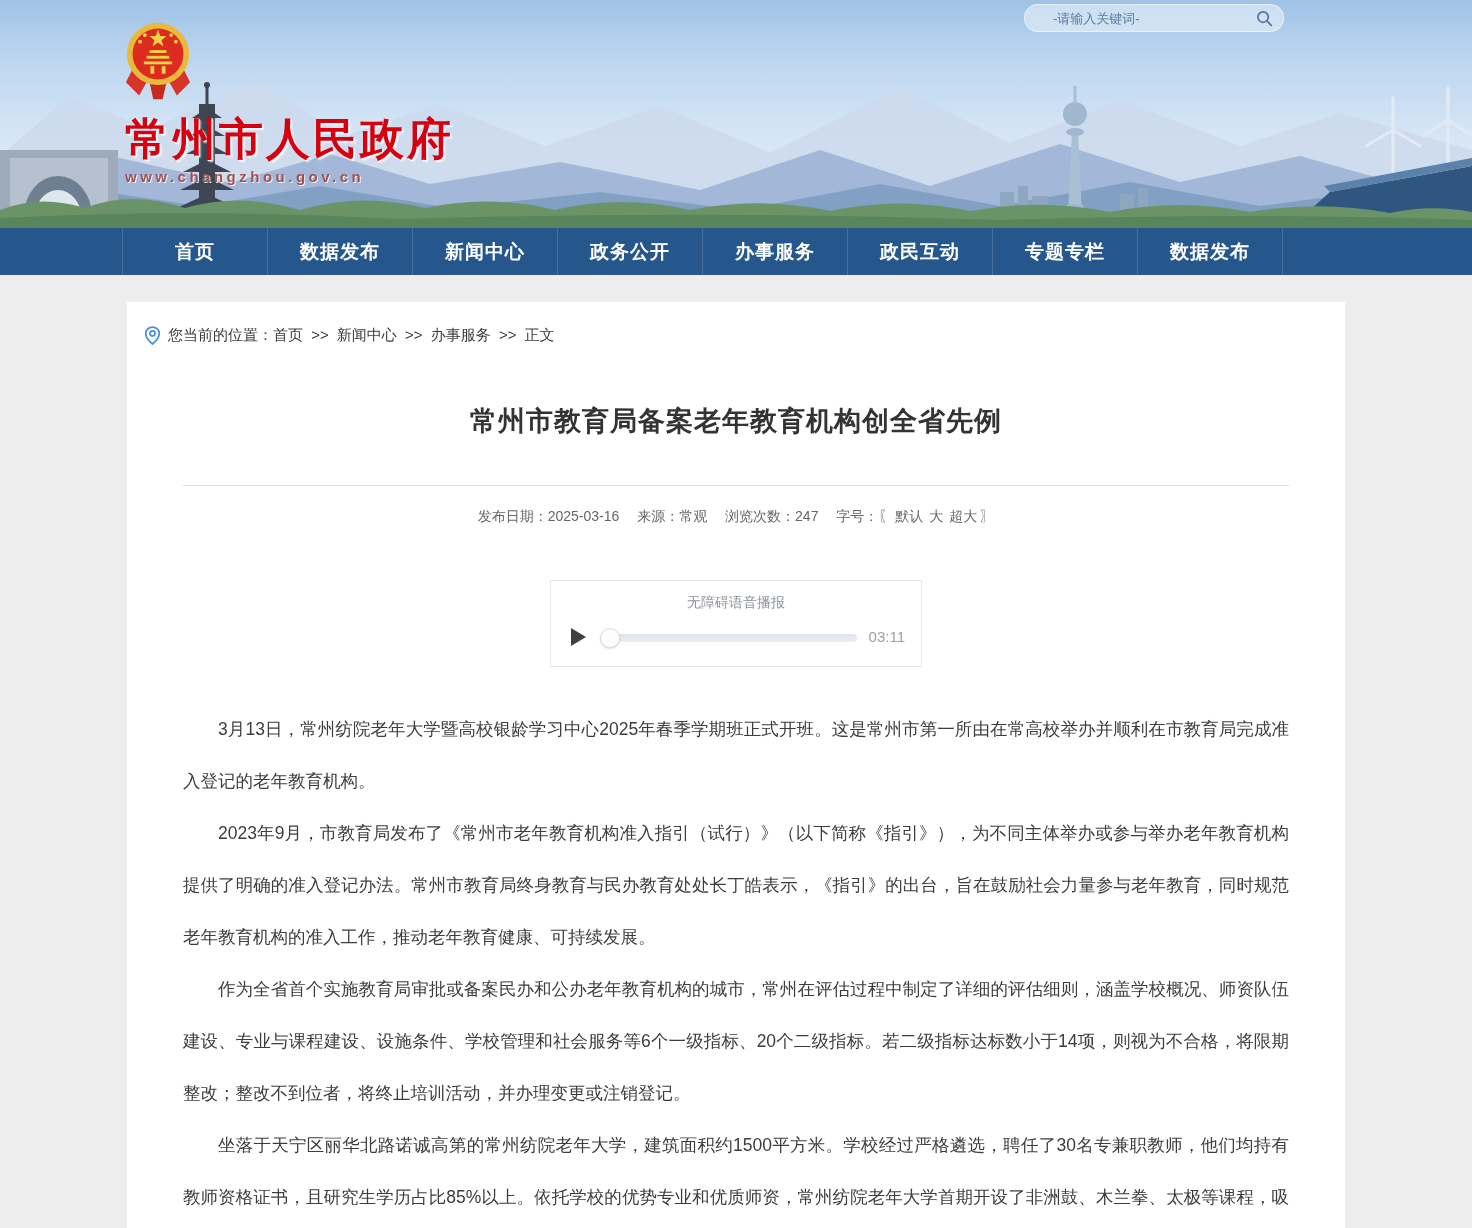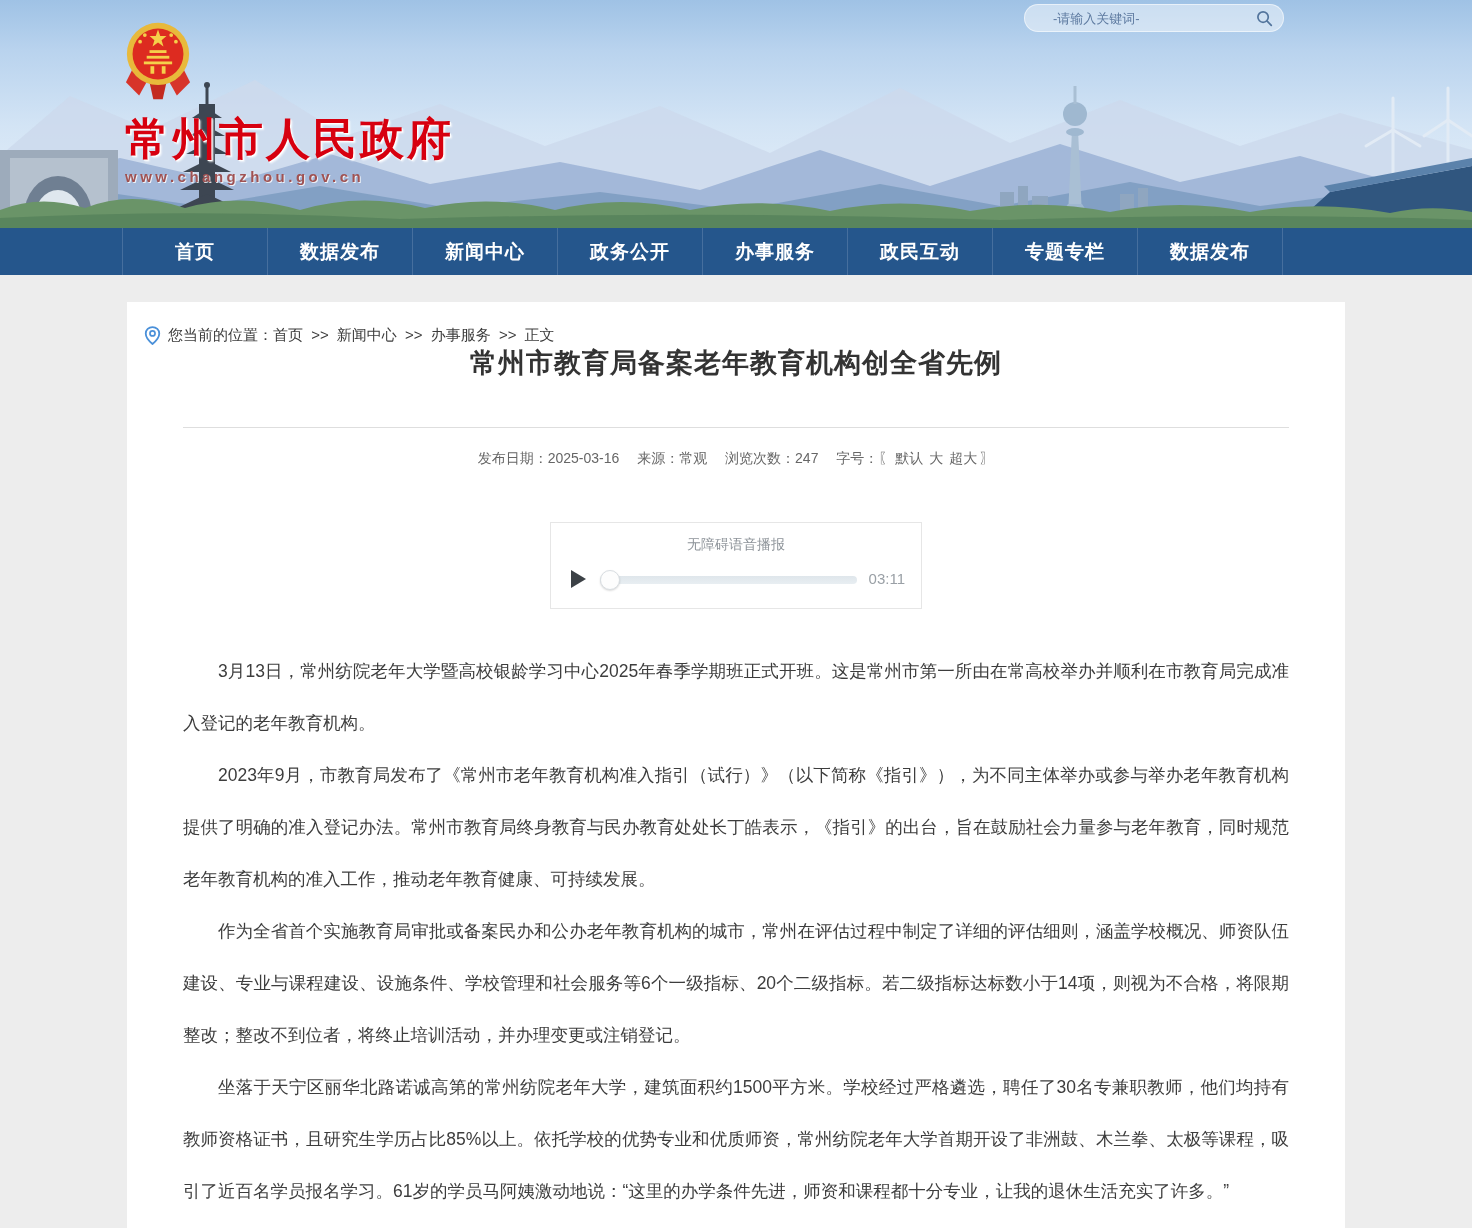--- a/index.html
+++ b/index.html
@@ -33,21 +33,21 @@
   .nav-item span{color:#fff;font-size:19px;font-weight:bold;letter-spacing:1px;}
 
   
   .card{width:1218px;margin:27px 0 0 127px;background:#fff;padding-bottom:60px;box-sizing:border-box;}
   .breadcrumb{display:flex;align-items:center;padding:24px 0 0 17px;font-size:15px;color:#3c3c3c;}
   .pin-icon{width:17px;height:19px;margin-right:7px;flex:none;}
   .bc-label{color:#3c3c3c;}
   .bc-link{color:#3c3c3c;cursor:pointer;}
   .bc-sep{color:#3c3c3c;margin:0 4px;}
 
-  .article-title{text-align:center;font-size:27px;font-weight:bold;color:#333;
+  .article-title{margin-top:58px;text-align:center;font-size:27px;font-weight:bold;color:#333;
     letter-spacing:1px;}
   .title-divider{border:none;border-top:1px solid #dedede;margin:46px 56px 0 56px;}
   .meta{margin-top:22px;text-align:center;font-size:14px;color:#666;}
   .meta .seg{margin:0 7px;}
   .meta .size-link{cursor:pointer;margin:8px 3px;color:#666;}
 
   
   .player{width:372px;margin:54px auto 0;border:1px solid #e6e6e6;background:#fff;
     padding:13px 16px 18px;box-sizing:border-box;}
   .player-title{text-align:center;font-size:14px;color:#8d9399;margin-bottom:16px;}

